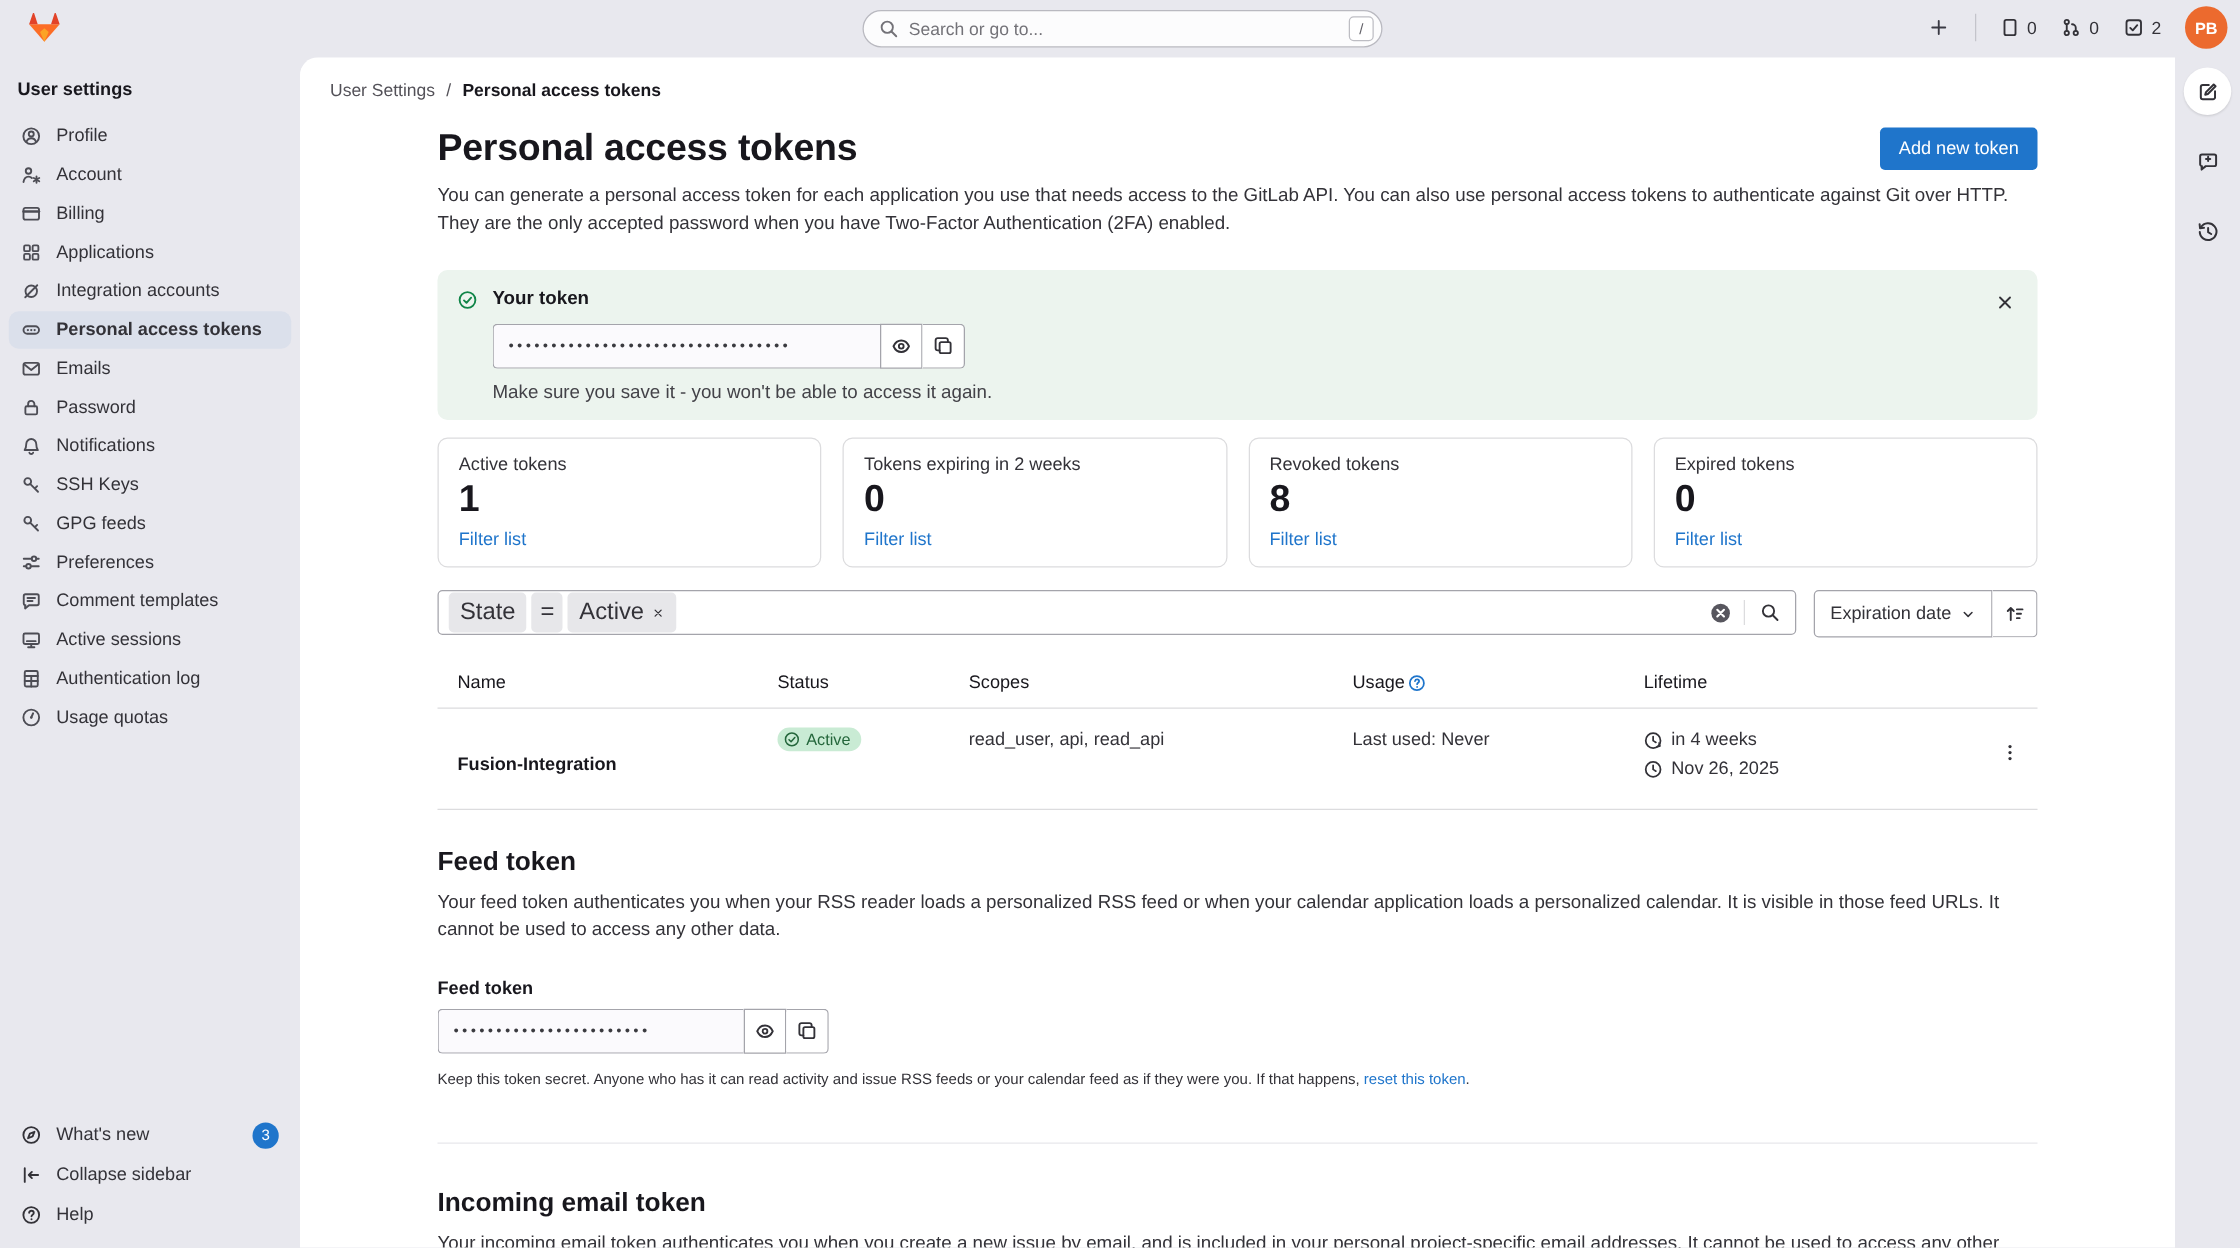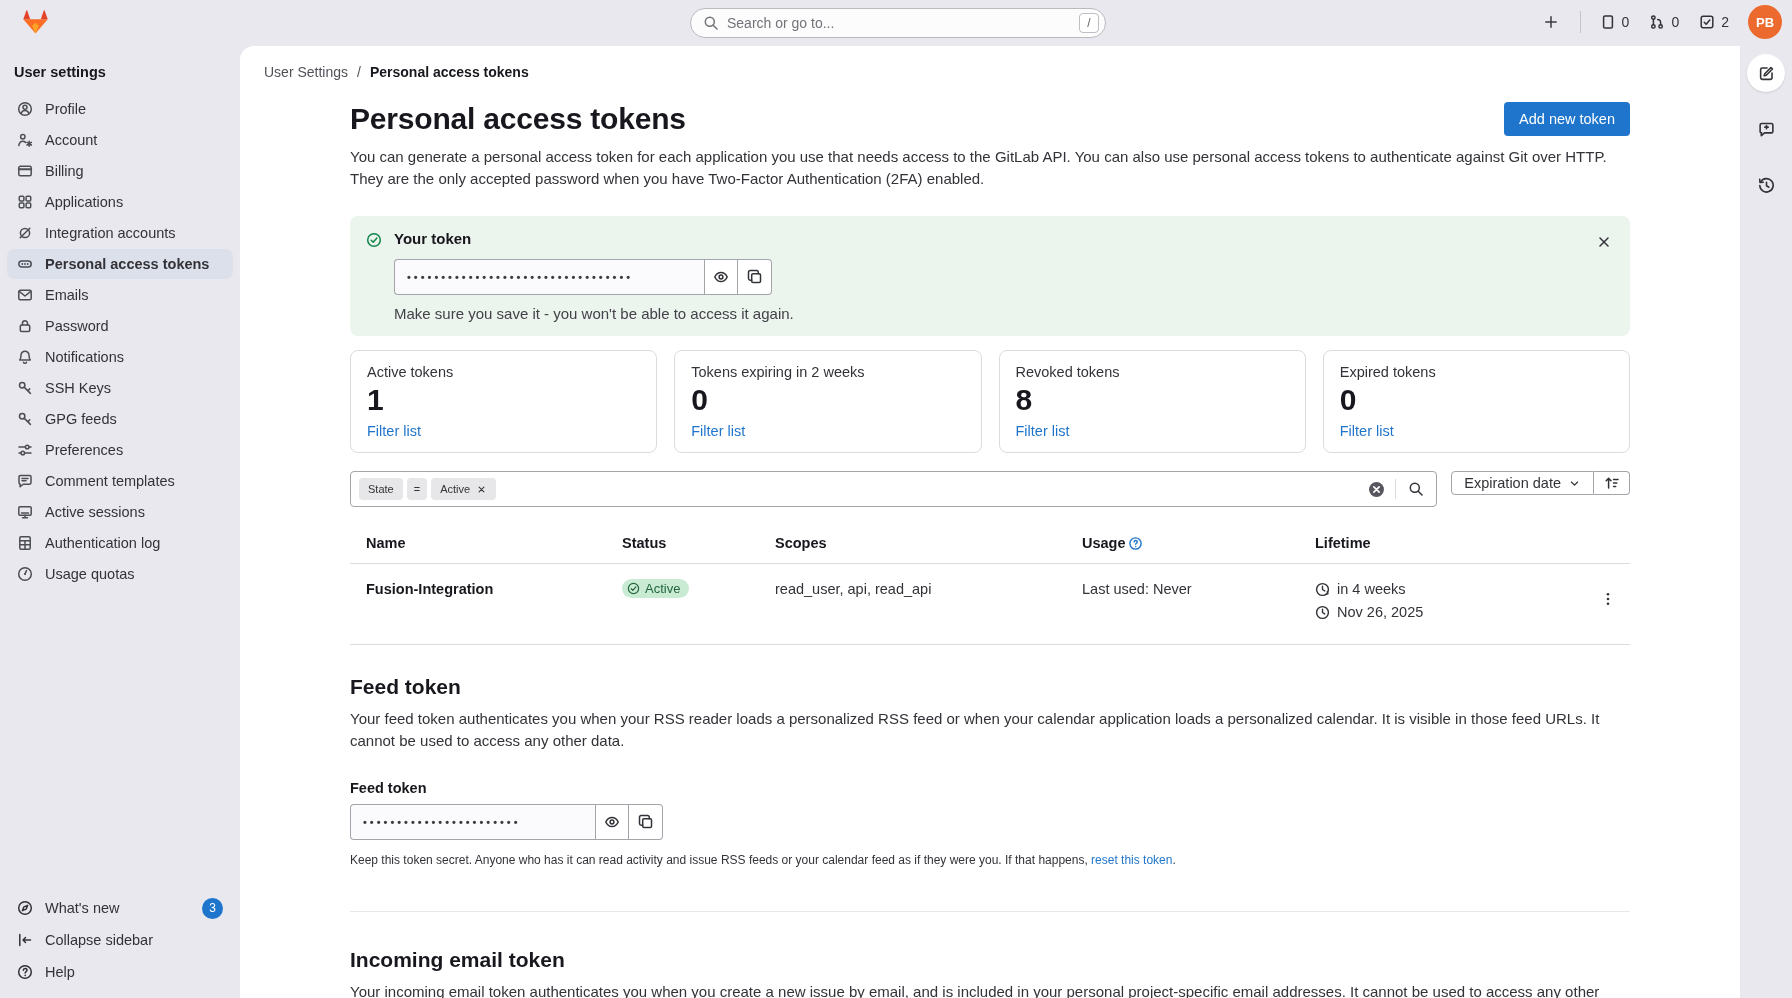--- a/index.html
+++ b/index.html
@@ -81,40 +81,40 @@
   
   .stats-row{display:flex;gap:17px;margin-top:14px;}
   .stat-card{flex:1;border:1px solid var(--border);border-radius:8px;padding:13px 16px;}
   .stat-label{font-size:14.5px;color:#333238;}
   .stat-value{font-size:30px;font-weight:700;color:#18171d;margin:3px 0 6px;line-height:34px;}
   .stat-link{font-size:14.5px;color:var(--blue);}
 
   
   .filter-row{display:flex;gap:14px;margin-top:18px;}
   .filter-input{flex:1;height:36px;border:1px solid var(--input-border);border-radius:4px;background:#fff;display:flex;align-items:center;padding:0 8px 0 8px;gap:4px;}
-  .chip{background:var(--chip);border-radius:4px;font-size:11px;color:#333238;padding:5px 9px;display:flex;align-items:center;gap:6px;}
+  .chip{background:var(--chip);border-radius:4px;font-size:19px;color:#333238;padding:5px 9px;display:flex;align-items:center;gap:6px;}
   .chip.op{padding:5px 7px;}
   .chip .chipx{width:11px;height:11px;color:#333238;}
   .filter-actions{margin-left:auto;display:flex;align-items:center;gap:4px;}
   .clear-btn{color:#57565e;display:flex;padding:2px;}
   .fa-divider{width:1px;height:20px;background:#dcdcde;margin:0 4px;}
   .fsearch-btn{color:#333238;display:flex;padding:4px;}
-  .dropdown-group{display:flex;height:24px;}
+  .dropdown-group{display:flex;height:38px;}
   .dd-btn{border:1px solid var(--input-border);border-radius:4px 0 0 4px;background:#fff;display:flex;align-items:center;gap:7px;padding:0 12px;font-size:14.5px;color:#333238;}
   .dd-btn svg{width:13px;height:13px;}
   .sort-btn{width:36px;border:1px solid var(--input-border);border-left:none;border-radius:0 4px 4px 0;background:#fff;display:flex;align-items:center;justify-content:center;color:#333238;}
 
   
   .tokens-table{margin-top:16px;}
   .t-head,.t-row{display:grid;grid-template-columns:256px 153px 307px 233px 267px 1fr;padding-left:16px;align-items:start;}
-  .t-head{border-bottom:1px solid var(--border);padding-top:12px;padding-bottom:12px;font-weight:700;font-size:14.5px;color:#18171d;}
+  .t-head{border-bottom:1px solid var(--border);padding-top:12px;padding-bottom:12px;font-weight:400;font-size:14.5px;color:#18171d;}
   .t-head .usage-h{display:flex;align-items:center;gap:2px;}
   .t-head .usage-h svg{color:var(--blue);width:15px;height:15px;}
   .t-row{border-bottom:1px solid var(--border);padding-top:17px;padding-bottom:17px;font-size:14.5px;color:#333238;}
-  .t-row .tname{font-weight:700;color:#18171d;}
+  .t-row .tname{font-weight:700;color:#18171d;margin-top:20px;}
   .status-pill{display:inline-flex;align-items:center;gap:5px;background:var(--pill-bg);color:var(--pill-text);font-size:13px;border-radius:10px;padding:2px 9px 2px 5px;margin-top:-2px;}
   .status-pill svg{width:13px;height:13px;}
   .lifetime div{display:flex;align-items:center;gap:7px;margin-bottom:7px;color:#333238;}
   .lifetime svg{width:15px;height:15px;color:#333238;}
   .row-actions{display:flex;justify-content:flex-end;padding-right:6px;}
   .kebab-btn{width:32px;height:32px;display:flex;align-items:center;justify-content:center;color:#333238;border-radius:4px;margin-top:2px;}
 
   
   h2.section-title{font-size:21px;font-weight:700;color:#18171d;}
   .section-desc{margin-top:9px;font-size:15px;line-height:22px;color:#333238;}

